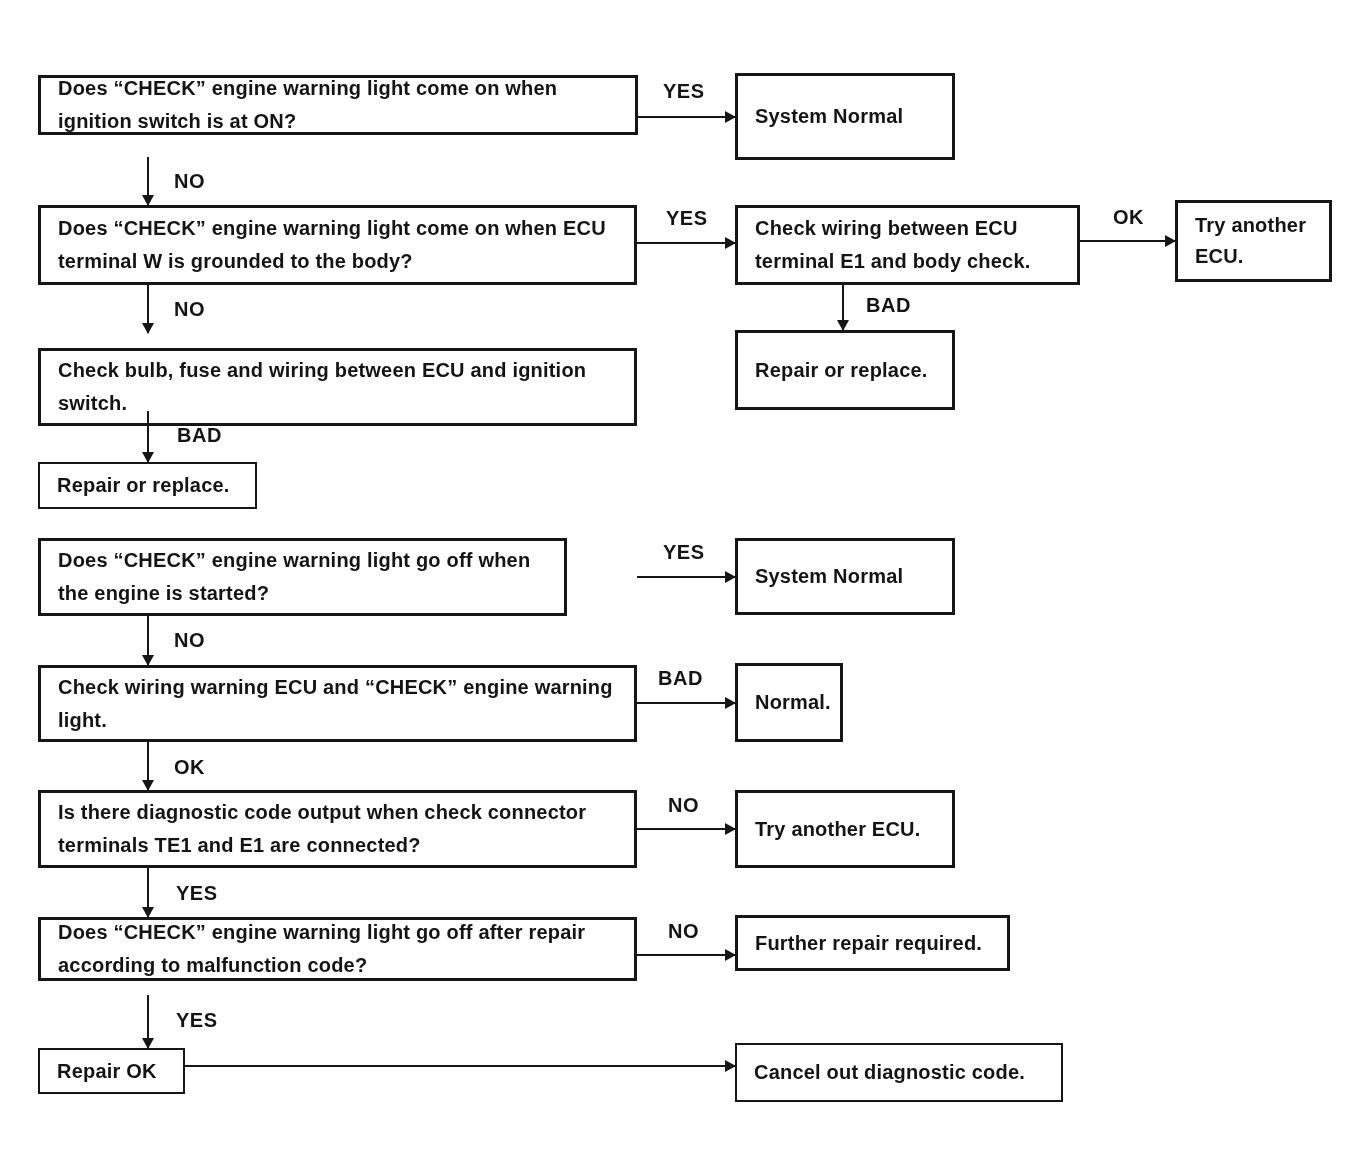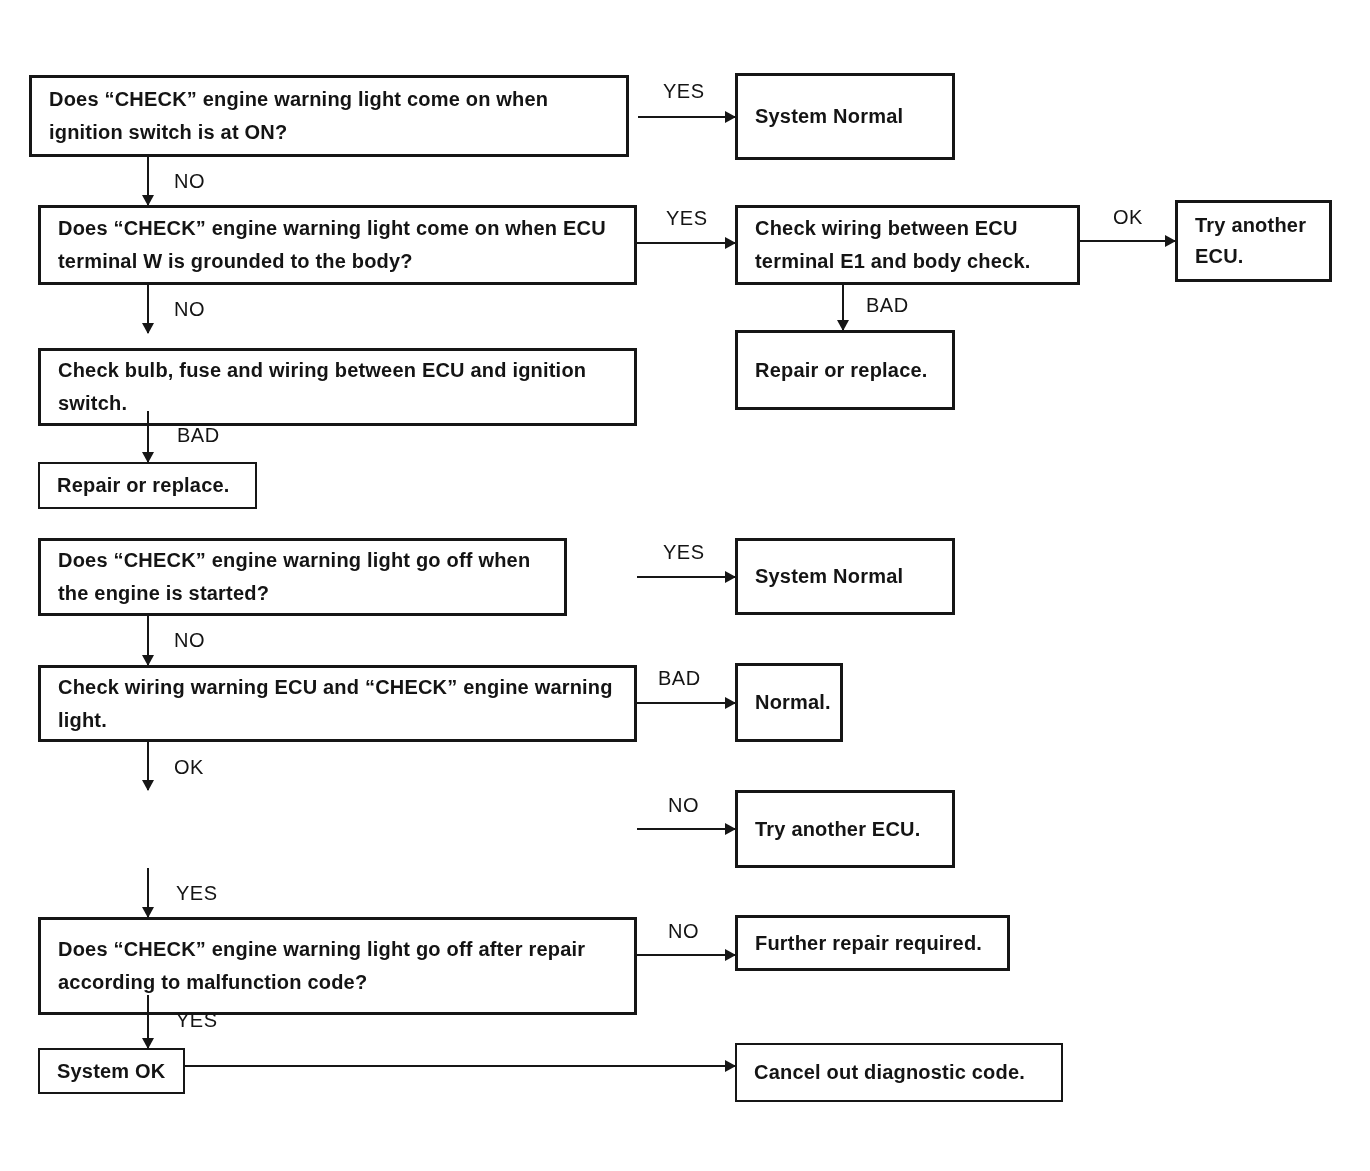--- a/index.html
+++ b/index.html
@@ -26,21 +26,21 @@
     padding: 4px 14px 4px 17px;
     font-size: 20px;
     line-height: 33px;
     font-weight: 600;
     letter-spacing: 0.2px;
   }
   .node.thin { border-width: 2px; }
   .elabel {
     position: absolute;
     font-size: 20px;
-    font-weight: 400;
+    font-weight: 700;
     letter-spacing: 0.5px;
     white-space: nowrap;
   }
   .arrow-h {
     position: absolute;
     height: 2px;
     background: #161616;
   }
   .arrow-h .head-r {
     position: absolute;
@@ -64,21 +64,21 @@
     border-left: 6px solid transparent;
     border-right: 6px solid transparent;
     border-top: 11px solid #161616;
   }
 </style>
 </head>
 <body>
 
 <div class="canvas">
 
-  <div class="node" style="left:29px;top:75px;width:600px;height:82px">Does “CHECK” engine warning light come on when ignition switch is at ON?</div>
+  <div class="node" style="left:38px;top:75px;width:600px;height:60px">Does “CHECK” engine warning light come on when ignition switch is at ON?</div>
   <div class="node" style="left:735px;top:73px;width:220px;height:87px">System Normal</div>
   <span class="elabel" style="left:663px;top:80px">YES</span>
   <div class="arrow-h" style="left:638px;top:116px;width:97px">
       <i class="head-r"></i>
     </div>
 
   <div class="arrow-v" style="left:147px;top:157px;height:48px">
       <i class="head-d"></i>
     </div>
   <span class="elabel" style="left:174px;top:170px">NO</span>
@@ -131,42 +131,43 @@
   <span class="elabel" style="left:658px;top:667px">BAD</span>
   <div class="arrow-h" style="left:637px;top:702px;width:98px">
       <i class="head-r"></i>
     </div>
 
   <div class="arrow-v" style="left:147px;top:742px;height:48px">
       <i class="head-d"></i>
     </div>
   <span class="elabel" style="left:174px;top:756px">OK</span>
 
+  <div class="node" style="left:38px;top:790px;width:599px;height:78px">Is there diagnostic code output when check connector terminals TE1 and E1 are connected?</div>
   <div class="node" style="left:735px;top:790px;width:220px;height:78px">Try another ECU.</div>
   <span class="elabel" style="left:668px;top:794px">NO</span>
   <div class="arrow-h" style="left:637px;top:828px;width:98px">
       <i class="head-r"></i>
     </div>
 
   <div class="arrow-v" style="left:147px;top:868px;height:49px">
       <i class="head-d"></i>
     </div>
   <span class="elabel" style="left:176px;top:882px">YES</span>
 
-  <div class="node" style="left:38px;top:917px;width:599px;height:98px">Does “CHECK” engine warning light go off after repair according to malfunction code?</div>
+  <div class="node" style="left:38px;top:917px;width:599px;height:64px">Does “CHECK” engine warning light go off after repair according to malfunction code?</div>
   <div class="node" style="left:735px;top:915px;width:275px;height:56px">Further repair required.</div>
   <span class="elabel" style="left:668px;top:920px">NO</span>
   <div class="arrow-h" style="left:637px;top:954px;width:98px">
       <i class="head-r"></i>
     </div>
 
   <div class="arrow-v" style="left:147px;top:995px;height:53px">
       <i class="head-d"></i>
     </div>
   <span class="elabel" style="left:176px;top:1009px">YES</span>
 
-  <div class="node thin" style="left:38px;top:1048px;width:147px;height:46px">System OK</div>
+  <div class="node thin" style="left:38px;top:1048px;width:147px;height:46px">Repair OK</div>
   <div class="node thin" style="left:735px;top:1043px;width:328px;height:59px">Cancel out diagnostic code.</div>
   <div class="arrow-h" style="left:185px;top:1065px;width:550px">
       <i class="head-r"></i>
     </div>
 
 </div>
 
 </body></html>

